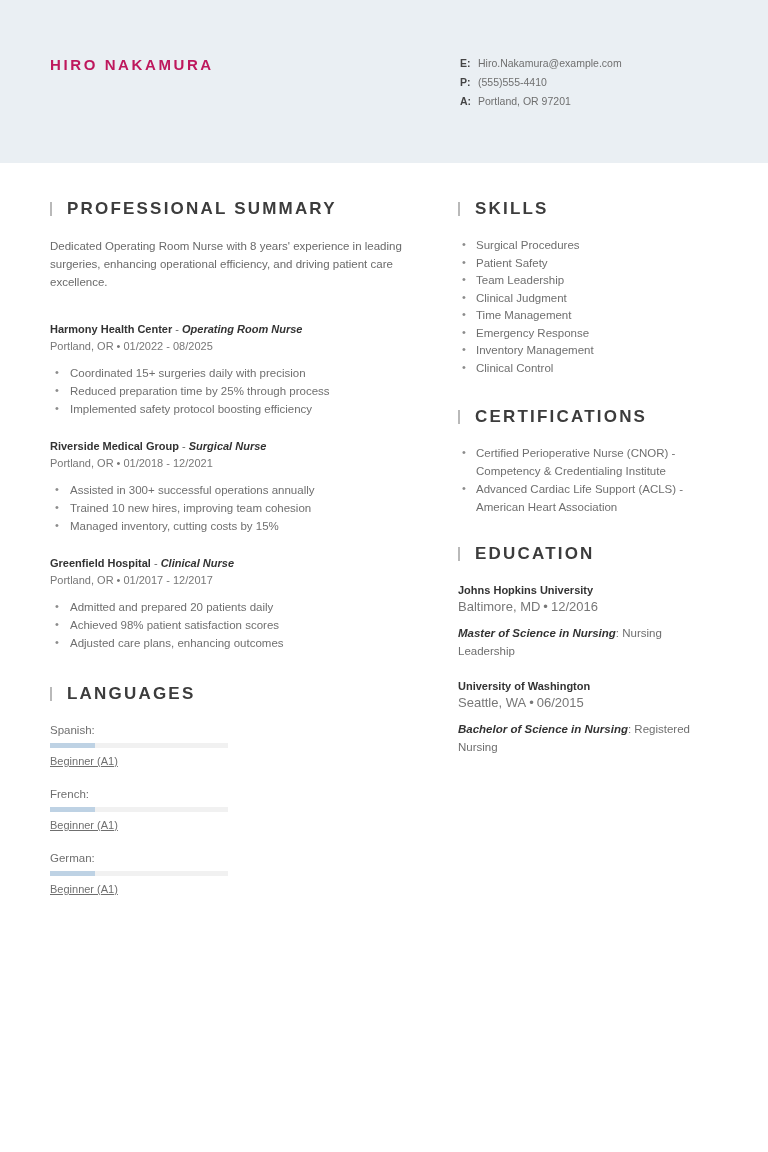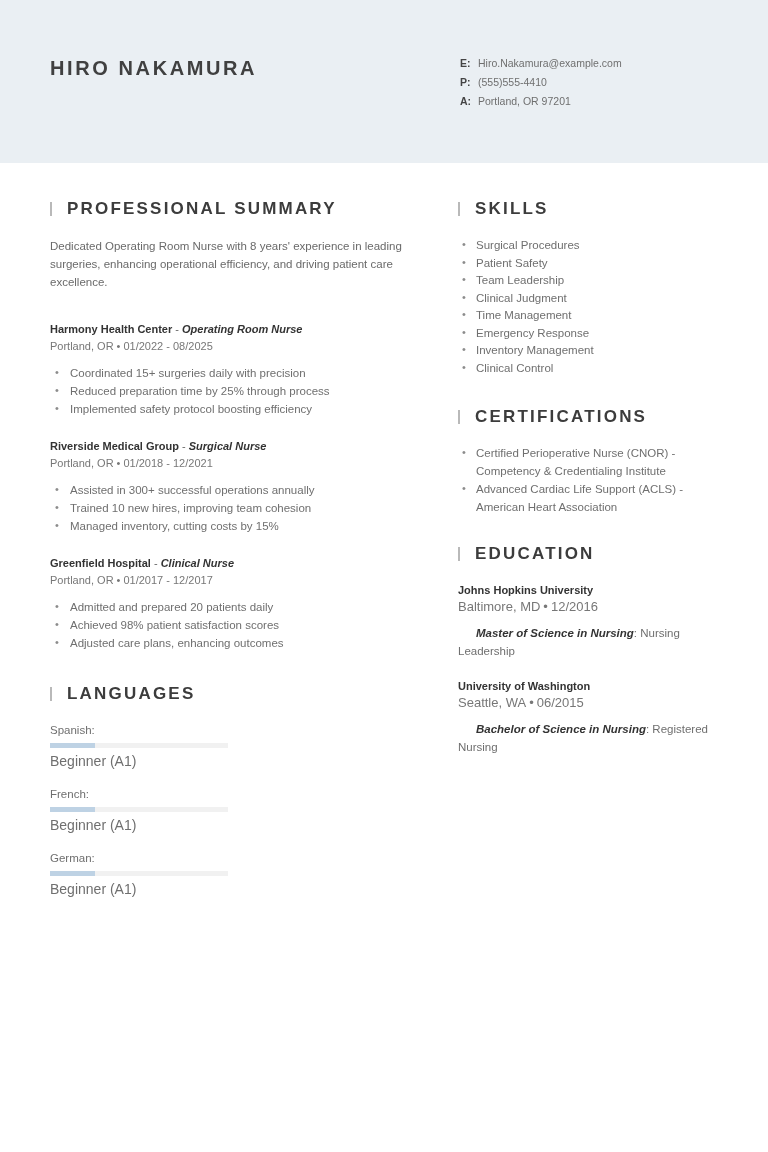--- a/index.html
+++ b/index.html
@@ -33,24 +33,24 @@
   }
 
   .header-inner {
     position: relative;
     display: flex;
     align-items: flex-start;
     padding-top: 48px;
   }
 
   .name {
-    font-size: 20px;
+    font-size: 15px;
     font-weight: bold;
     letter-spacing: 2.6px;
-    color: #404040;
+    color: #be185d;
     line-height: 1.2;
     width: 410px;
     padding-top: 8px;
   }
 
   .contact-block {
     font-size: 10.5px;
     line-height: 19px;
     color: #6a6a6a;
     padding-top: 6px;
@@ -178,23 +178,24 @@
     margin-bottom: 5px;
   }
 
   .lang-fill {
     position: absolute;
     left: 0; top: 0; bottom: 0;
     background: #bed2e4;
   }
 
   .lang-level {
-    font-size: 14px;
+    font-size: 11px;
     color: #6f6f6f;
     line-height: 17px;
+    text-decoration: underline;
   }
 
   
   ul.plain-bullets { list-style: none; }
 
   ul.plain-bullets li {
     position: relative;
     font-size: 11.5px;
     line-height: 17.5px;
     color: #6f6f6f;
@@ -233,21 +234,20 @@
 
   .edu-degree {
     font-size: 11.5px;
     line-height: 18px;
     color: #6f6f6f;
   }
   .edu-degree-name {
     font-weight: bold;
     font-style: italic;
     color: #333333;
-    margin-left: 18px;
   }
 </style>
 </head>
 <body>
 
 <div class="page">
 
   <div class="header">
     <div class="header-inner">
       <div class="name">HIRO NAKAMURA</div>

